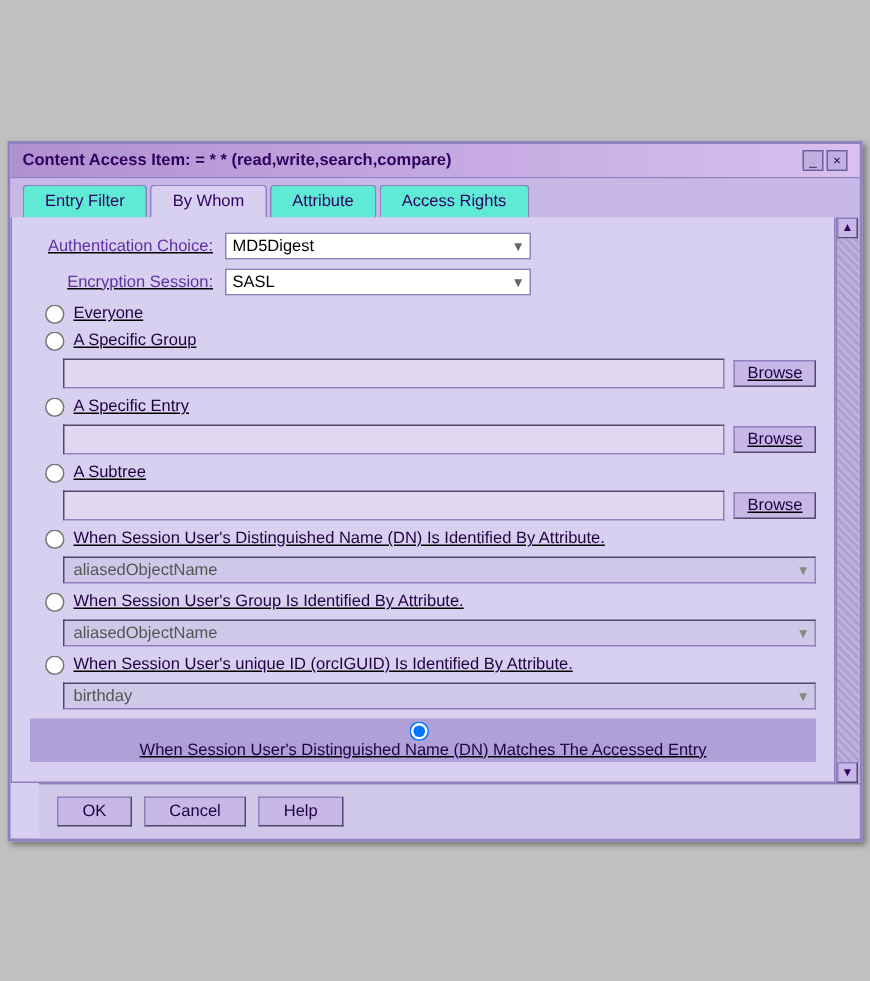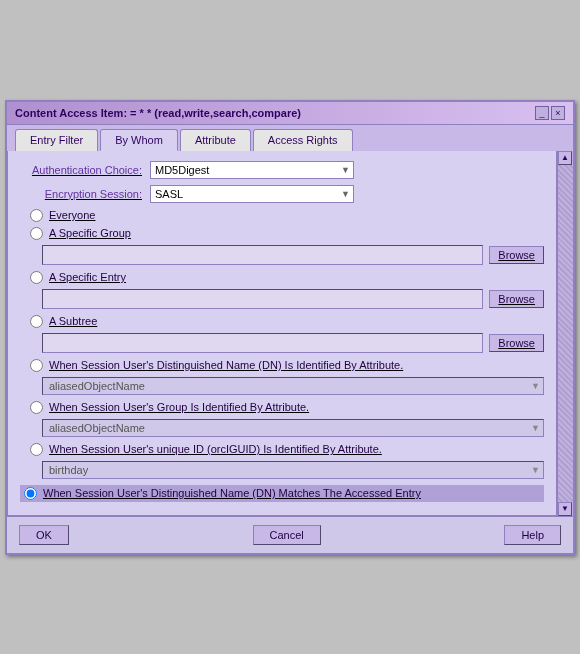--- a/index.html
+++ b/index.html
@@ -49,21 +49,21 @@
       color: #300060;
     }
     .tabs {
       display: flex;
       background: #c8b8e8;
       padding: 4px 8px 0 8px;
       gap: 2px;
     }
     .tab {
       padding: 4px 14px;
-      background: #e5e5e5;
+      background: #5eead4;
       border: 1px solid #9080c0;
       border-bottom: none;
       cursor: pointer;
       color: #300060;
       font-size: 11px;
       border-radius: 3px 3px 0 0;
     }
     .tab.active {
       background: #d8d0f0;
       font-weight: normal;
@@ -189,40 +189,42 @@
       border: 1px outset #9080c0;
       display: flex;
       align-items: center;
       justify-content: center;
       font-size: 8px;
       cursor: pointer;
       color: #300060;
     }
     .footer {
       display: flex;
-      justify-content: space-between;
+      justify-content: flex-start;
       padding: 8px 12px;
       gap: 8px;
       background: #d0c8e8;
       border-top: 1px solid #9080c0;
+      margin-left: 19px;
     }
     .footer-btn {
       padding: 3px 16px;
       background: #c8b8e8;
       border: 1px outset #9080c0;
       font-size: 11px;
       cursor: pointer;
       color: #200040;
     }
     .highlighted-row {
       background: #b0a0d8;
       padding: 2px 4px;
       margin: 3px 0;
       display: flex;
       align-items: center;
+      flex-direction: column;
     }
   </style>
 </head>
 <body>
 
 <div class="window">
 
   <div class="title-bar">
     <span class="title-bar-text">Content Access Item: = * * (read,write,search,compare)</span>
     <div class="title-bar-controls">

